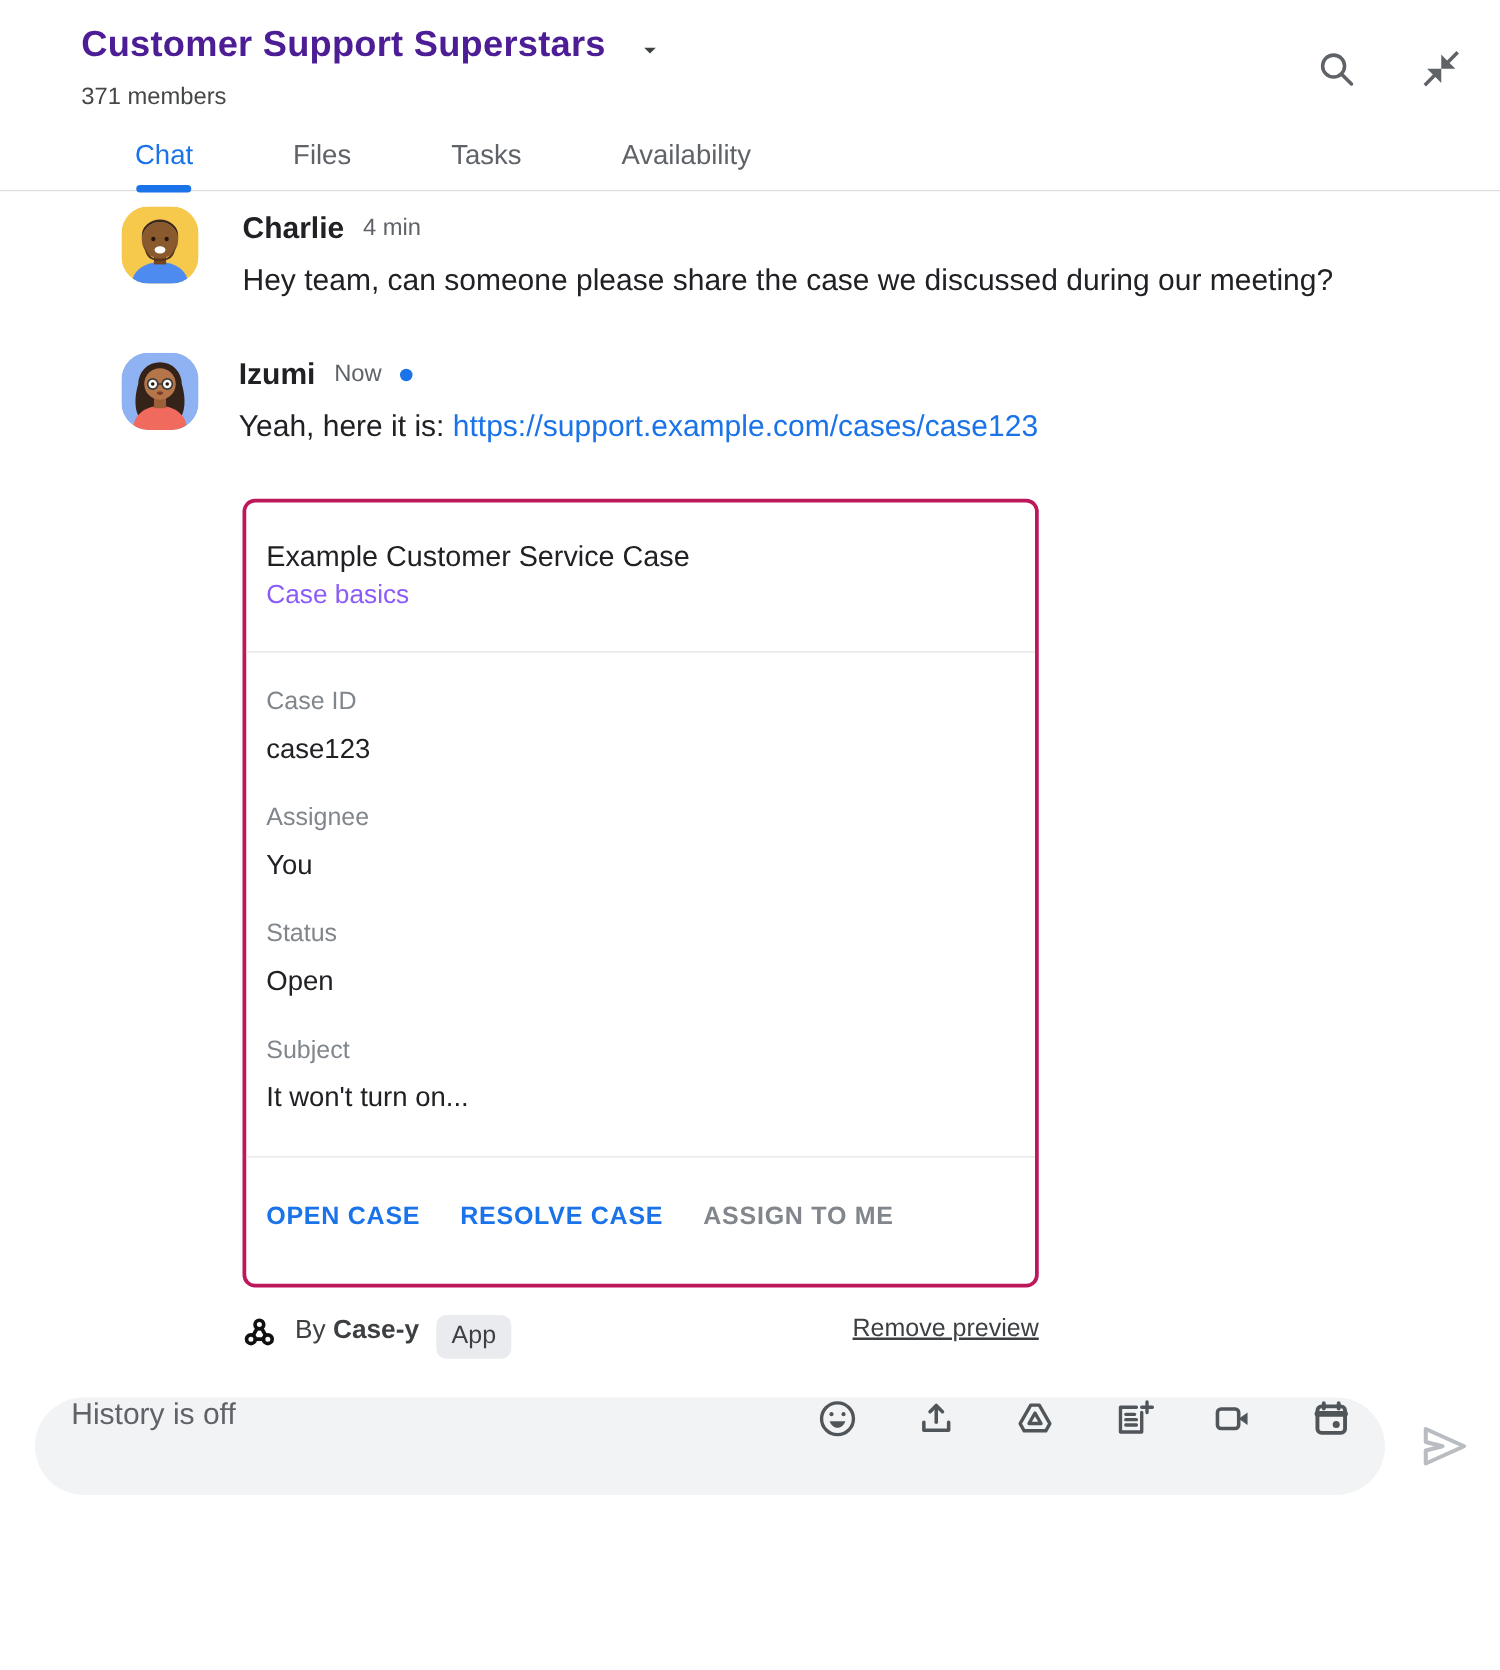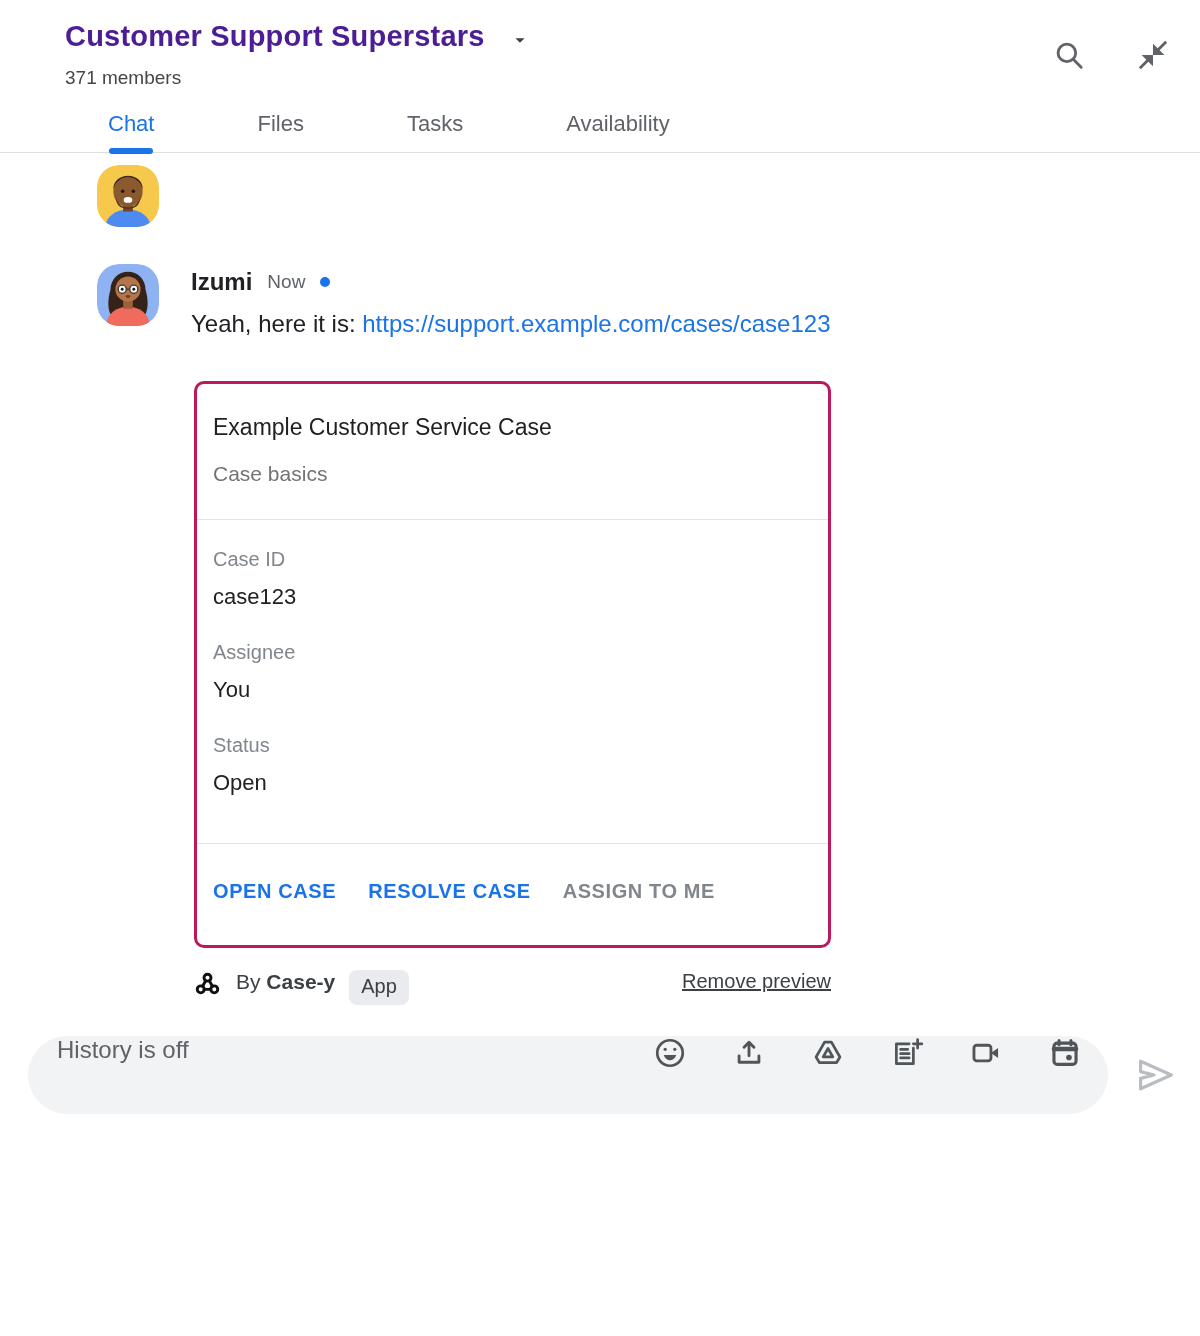--- a/index.html
+++ b/index.html
@@ -11,21 +11,21 @@
   
   .header { position:relative; padding:20px 0 0 65px; }
   .title-row { display:flex; align-items:center; gap:24px; }
   .space-title { font-size:29px; font-weight:600; color:#4c1d95; letter-spacing:.2px; }
   .caret-icon { width:22px; height:22px; color:#3c4043; cursor:pointer; margin-top:6px; }
   .members { font-size:19px; color:#444746; margin-top:14px; }
   .header-actions { position:absolute; top:38px; right:30px; display:flex; gap:50px; }
   .header-actions .icon-btn { width:34px; height:34px; color:#5f6368; cursor:pointer; }
   .icon-btn svg { width:100%; height:100%; display:block; }
   
-  .tabs { display:flex; gap:103px; padding:22px 0 0 108px; border-bottom:1px solid #dde0e3; }
+  .tabs { display:flex; gap:80px; padding:22px 0 0 108px; border-bottom:1px solid #dde0e3; }
   .tab { position:relative; font-size:22px; color:#5f6368; padding-bottom:15px; cursor:pointer; }
   .tab.active { color:#1a73e8; font-weight:500; }
   .tab.active::after {
     content:""; position:absolute; left:1px; right:1px; bottom:-2px;
     height:6px; border-radius:6px; background:#1a73e8;
   }
   
   .messages { padding:12px 0 0 97px; }
   .msg-row { display:flex; gap:35px; margin-bottom:37px; }
   .avatar { width:62px; height:62px; border-radius:22px; overflow:hidden; flex:0 0 auto; }
@@ -35,21 +35,21 @@
   .sender { font-size:24px; font-weight:600; color:#202124; }
   .timestamp { font-size:19px; color:#5f6368; }
   .presence-dot { width:10px; height:10px; border-radius:50%; background:#1a73e8; }
   .msg-text { font-size:24px; line-height:40px; color:#202124; margin-top:8px; }
   .msg-text a { color:#1a73e8; text-decoration:none; cursor:pointer; }
   
   .card-wrap { margin-left:194px; width:637px; }
   .case-card { border:3px solid #be185d; border-radius:10px; background:#fff; }
   .card-header { padding:30px 16px 33px; }
   .card-title { font-size:23px; color:#202124; }
-  .card-subtitle { font-size:21px; color:#737373; margin-top:21px; }
+  .card-subtitle { font-size:21px; color:#8b5cf6; margin-top:5px; }
   .divider { border-top:1px solid #e2e4e7; }
   .card-fields { padding:28px 16px 16px; }
   .field { margin-bottom:31px; }
   .field-label { font-size:20px; color:#80868b; }
   .field-value { font-size:22px; color:#202124; margin-top:13px; }
   .card-actions { display:flex; gap:32px; padding:36px 16px 42px; }
   .card-btn { font-size:20px; font-weight:600; letter-spacing:.6px; background:none; border:none;
     font-family:inherit; cursor:pointer; padding:0; }
   .card-btn.primary { color:#1a73e8; }
   .card-btn.disabled { color:#80868b; cursor:default; }
@@ -125,20 +125,27 @@
           <ellipse cx="32" cy="63" rx="23" ry="17" fill="#4E8BF0"></ellipse>
           <rect x="27" y="38" width="10" height="10" fill="#774423"></rect>
           <circle cx="32" cy="28" r="15" fill="#8A5A2E"></circle>
           <path d="M17 28 a15 15 0 0 1 30 0 l0 -4 a15 13 0 0 0 -30 0 z" fill="#3E2723"></path>
           <path d="M19 30 a13 14 0 0 0 26 0 c0 12 -5 15 -13 15 s-13 -3 -13 -15z" fill="#4E3222"></path>
           <ellipse cx="32" cy="36" rx="4.5" ry="3" fill="#fff"></ellipse>
           <circle cx="26.5" cy="27" r="1.8" fill="#26160c"></circle>
           <circle cx="37.5" cy="27" r="1.8" fill="#26160c"></circle>
         </g>
       </svg>
+    </div>
+    <div class="msg-body">
+      <div class="msg-head">
+        <span class="sender">Charlie</span>
+        <span class="timestamp">4 min</span>
+      </div>
+      <div class="msg-text">Hey team, can someone please share the case we discussed during our meeting?</div>
     </div>
   </div>
 
   <div class="msg-row" style="margin-bottom:0;gap:32px;">
     <div class="avatar">
       <svg viewBox="0 0 64 64">
         <defs>
             <clipPath id="av2">
               <rect width="64" height="64" rx="22"></rect>
             </clipPath>
@@ -183,20 +190,24 @@
         <div class="field-value">case123</div>
       </div>
       <div class="field">
         <div class="field-label">Assignee</div>
         <div class="field-value">You</div>
       </div>
       <div class="field">
         <div class="field-label">Status</div>
         <div class="field-value">Open</div>
       </div>
+      <div class="field" style="margin-bottom:18px;">
+        <div class="field-label">Subject</div>
+        <div class="field-value">It won't turn on...</div>
+      </div>
     </div>
     <div class="divider"></div>
     <div class="card-actions">
       <button class="card-btn primary">OPEN CASE</button>
       <button class="card-btn primary">RESOLVE CASE</button>
       <button class="card-btn disabled">ASSIGN TO ME</button>
     </div>
   </div>
 </div>
 

